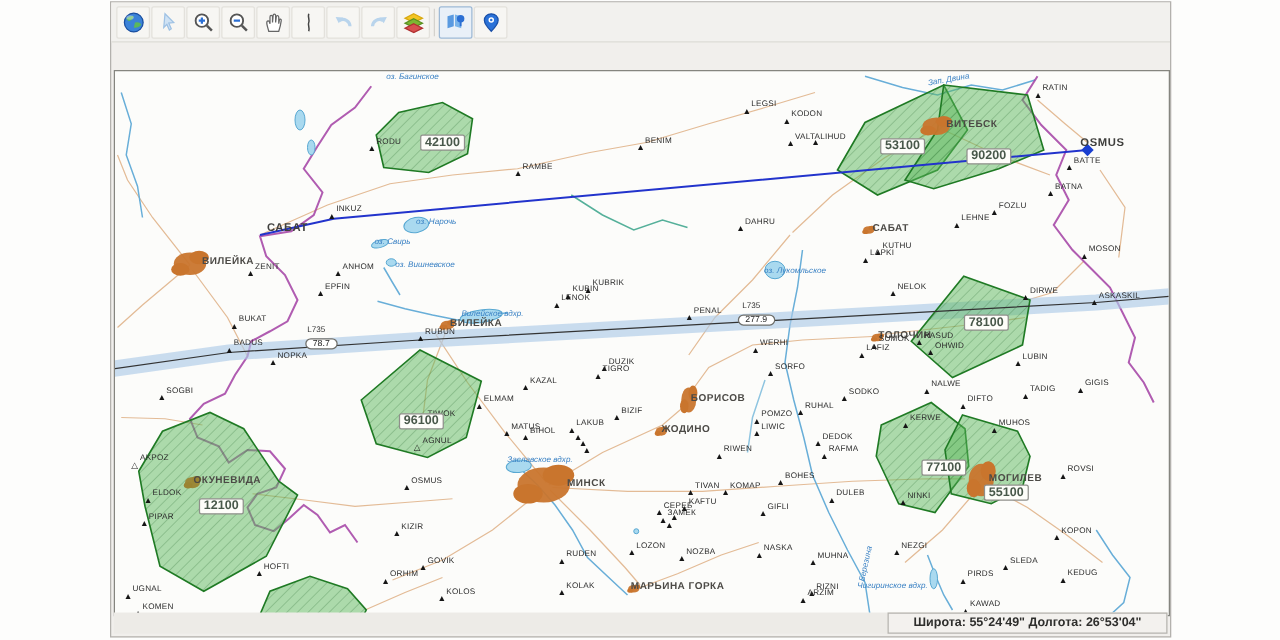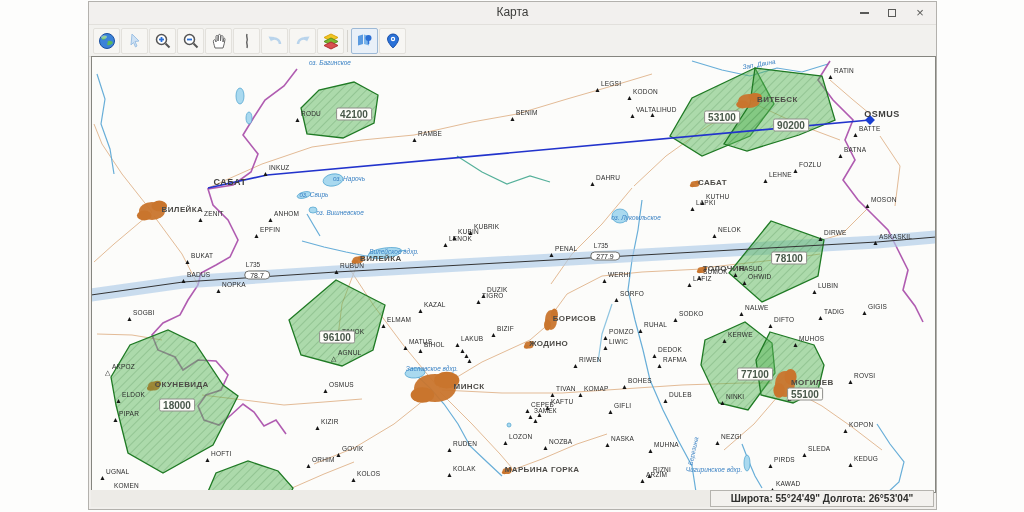--- a/index.html
+++ b/index.html
@@ -42,32 +42,20 @@
   .coords{position:absolute;right:0;top:0;bottom:0;width:224px;border:1px solid #b5b3ae;
     background:#f3f1ee;display:flex;align-items:center;justify-content:center;
     font-size:10px;font-weight:bold;color:#2e2e2c;box-sizing:border-box;}
 </style>
 </head>
 <body>
 
 <div id="stage">
   <div id="window">
 
-    <div class="titlebar">
-      <div class="title">Карта</div>
-      <div class="wctrls">
-        <div class="wc">
-            <div class="minbar"></div>
-          </div>
-        <div class="wc">
-            <div class="maxbox"></div>
-          </div>
-        <div class="wc close">×</div>
-      </div>
-    </div>
 
     <div class="toolbar" id="toolbar">
         <div class="tbtn">
           <svg width="18" height="18" viewBox="0 0 18 18">
             <circle cx="9" cy="9" r="7.5" fill="#3b82d8" stroke="#1a4fa0"></circle>
             <path d="M3,6 Q6,3 9,4 Q8,7 5,8 Z" fill="#5cb85c"></path>
             <path d="M10,9 Q14,8 15,11 Q12,14 9,13 Z" fill="#5cb85c"></path>
             <ellipse cx="6" cy="5" rx="3" ry="1.8" fill="rgba(255,255,255,.35)"></ellipse>
           </svg>
         </div>
@@ -472,21 +460,21 @@
         <span class="wp-name" style="left: 439px; top: 344px;">СЕРЕБ</span>
         <span class="wp-mark" style="left: 435px; top: 356px;">▲</span>
         <span class="wp-name" style="left: 442px; top: 350px;">ЗАМЕК</span>
         <span class="wp-mark" style="left: 440px; top: 360px;">▲</span>
         <span class="wp-mark" style="left: 444px; top: 354px;">▲</span>
         <div class="lbl zone-badge" style="left: 262px; top: 57px;">42100</div>
         <div class="lbl zone-badge" style="left: 630px; top: 60px;">53100</div>
         <div class="lbl zone-badge" style="left: 699px; top: 68px;">90200</div>
         <div class="lbl zone-badge" style="left: 697px; top: 201px;">78100</div>
         <div class="lbl zone-badge" style="left: 245px; top: 280px;">96100</div>
-        <div class="lbl zone-badge" style="left: 85px; top: 348px;">18000</div>
+        <div class="lbl zone-badge" style="left: 85px; top: 348px;">12100</div>
         <div class="lbl zone-badge" style="left: 663px; top: 317px;">77100</div>
         <div class="lbl zone-badge" style="left: 713px; top: 309px; margin-top: 28px;">55100</div>
         <div class="lbl awy-name" style="left: 161px; top: 207px;">L735</div>
         <div class="lbl awy-pill" style="left: 165px; top: 218px;">78.7</div>
         <div class="lbl awy-name" style="left: 509px; top: 188px;">L735</div>
         <div class="lbl awy-pill" style="left: 513px; top: 199px;">277.9</div>
       </div>
 
     <div class="statusbar">
       <div class="coords">Широта: 55°24'49" Долгота: 26°53'04"</div>

